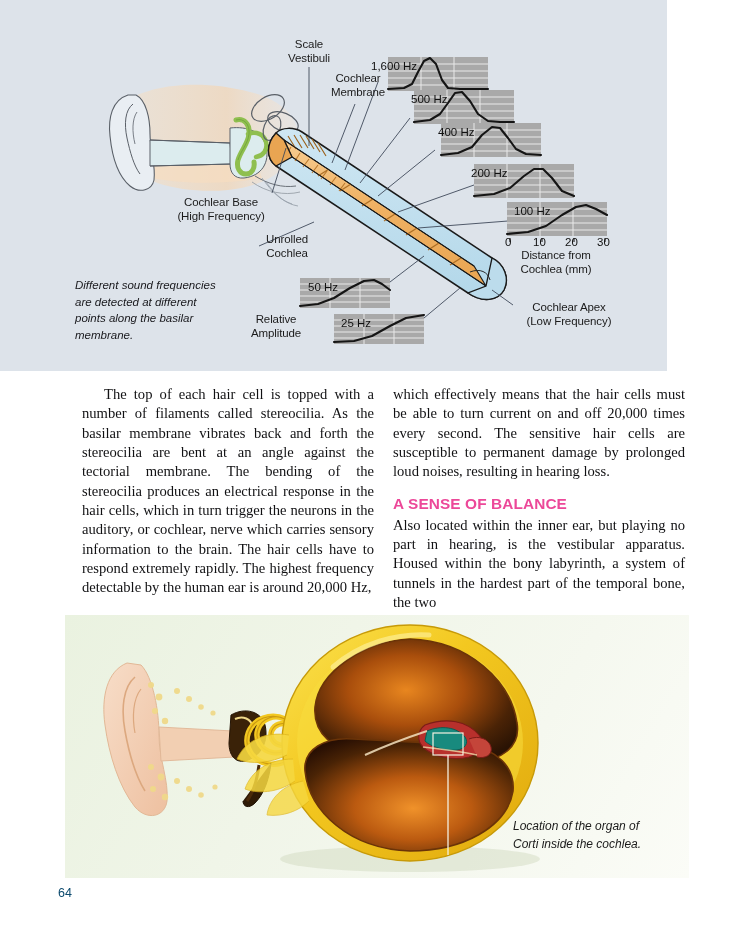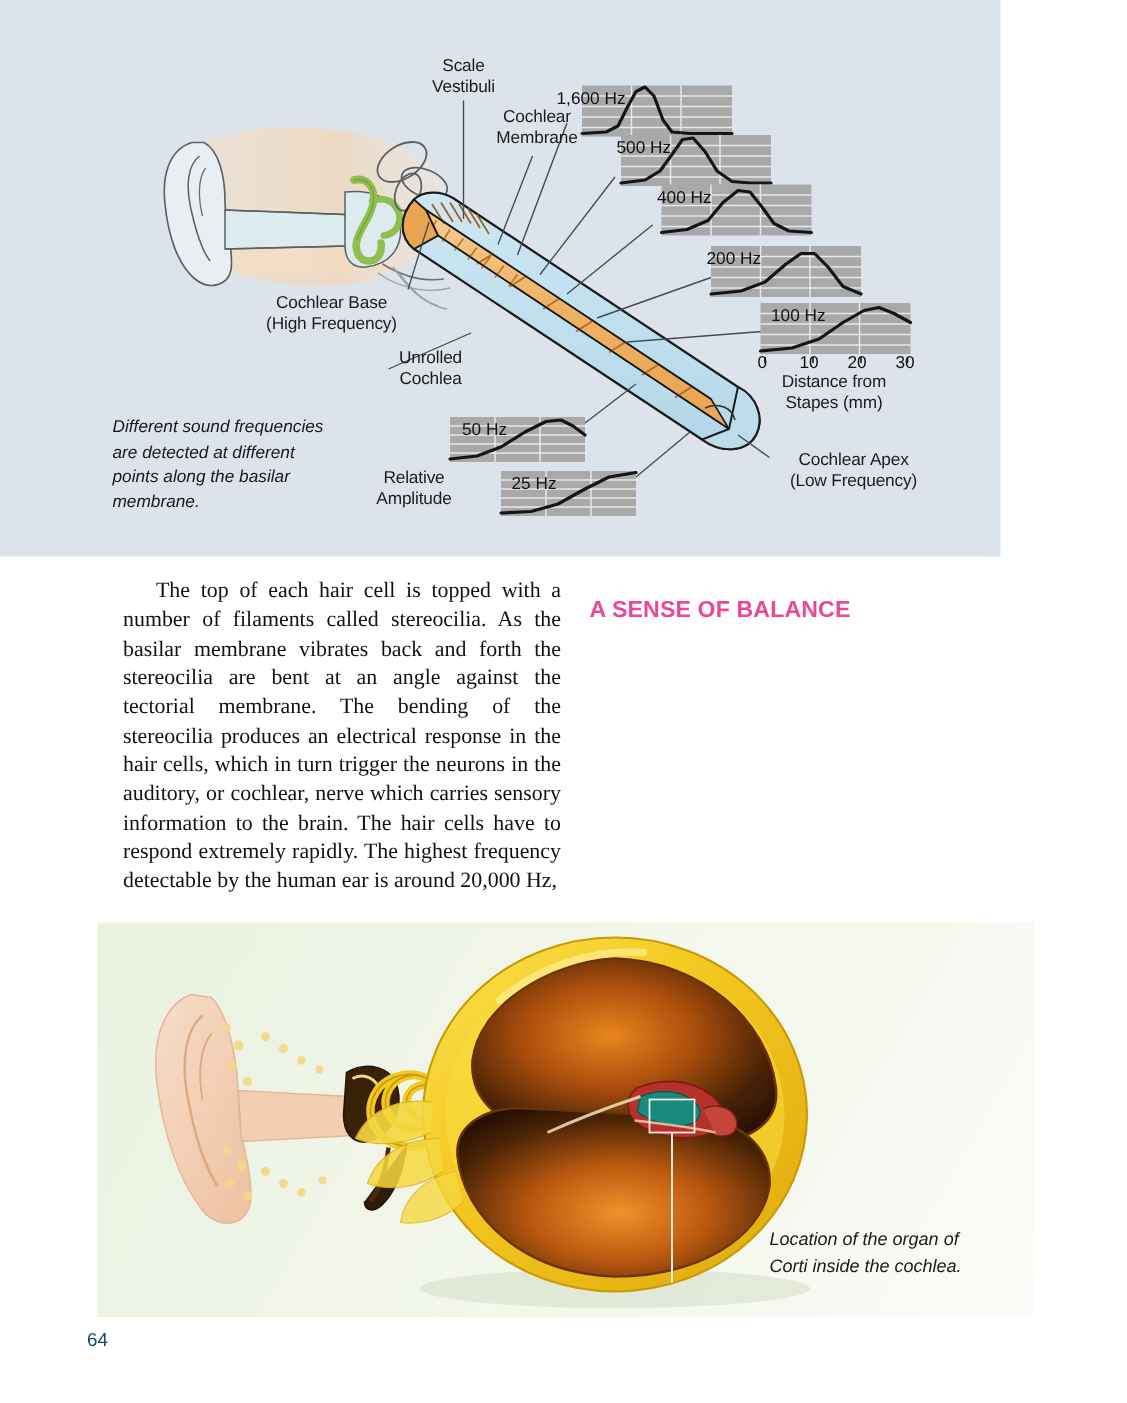--- a/index.html
+++ b/index.html
@@ -401,34 +401,36 @@
 Membrane</div>
   <div class="fig-label" style="left:160px; top:196px; width:122px;">Cochlear Base
 (High Frequency)</div>
   <div class="fig-label" style="left:251px; top:233px; width:72px;">Unrolled
 Cochlea</div>
   <div class="fig-label" style="left:511px; top:301px; width:116px;">Cochlear Apex
 (Low Frequency)</div>
   <div class="fig-label" style="left:245px; top:313px; width:62px;">Relative
 Amplitude</div>
   <div class="fig-label" style="left:500px; top:249px; width:112px;">Distance from
-Stapes (mm)</div>
+Cochlea (mm)</div>
 
   <div class="fig-caption-italic" style="left:75px; top:277px; width:200px;">Different sound frequencies
 are detected at different
 points along the basilar
 membrane.</div>
 </div>
 
 <div id="article">
   <div class="col" id="col-left">
     <p class="indent">The top of each hair cell is topped with a number of filaments called stereocilia. As the basilar membrane vibrates back and forth the stereocilia are bent at an angle against the tectorial membrane. The bending of the stereocilia produces an electrical response in the hair cells, which in turn trigger the neurons in the auditory, or cochlear, nerve which carries sensory information to the brain. The hair cells have to respond extremely rapidly. The highest frequency detectable by the human ear is around 20,000 Hz,</p>
   </div>
   <div class="col" id="col-right">
+    <p>which effectively means that the hair cells must be able to turn current on and off 20,000 times every second. The sensitive hair cells are susceptible to permanent damage by prolonged loud noises, resulting in hearing loss.</p>
     <h2 class="section-head">A SENSE OF BALANCE</h2>
+    <p>Also located within the inner ear, but playing no part in hearing, is the vestibular apparatus. Housed within the bony labyrinth, a system of tunnels in the hardest part of the temporal bone, the two</p>
   </div>
 </div>
 
 <div id="bottom-figure">
   <svg id="bottom-figure-svg" width="624" height="263" viewBox="0 0 624 263">
     <defs>
       <radialGradient id="tunnelTop" cx="45%" cy="42%" r="68%">
         <stop offset="0%" stop-color="#e8861f"></stop>
         <stop offset="42%" stop-color="#a94e0c"></stop>
         <stop offset="78%" stop-color="#4a2306"></stop>

